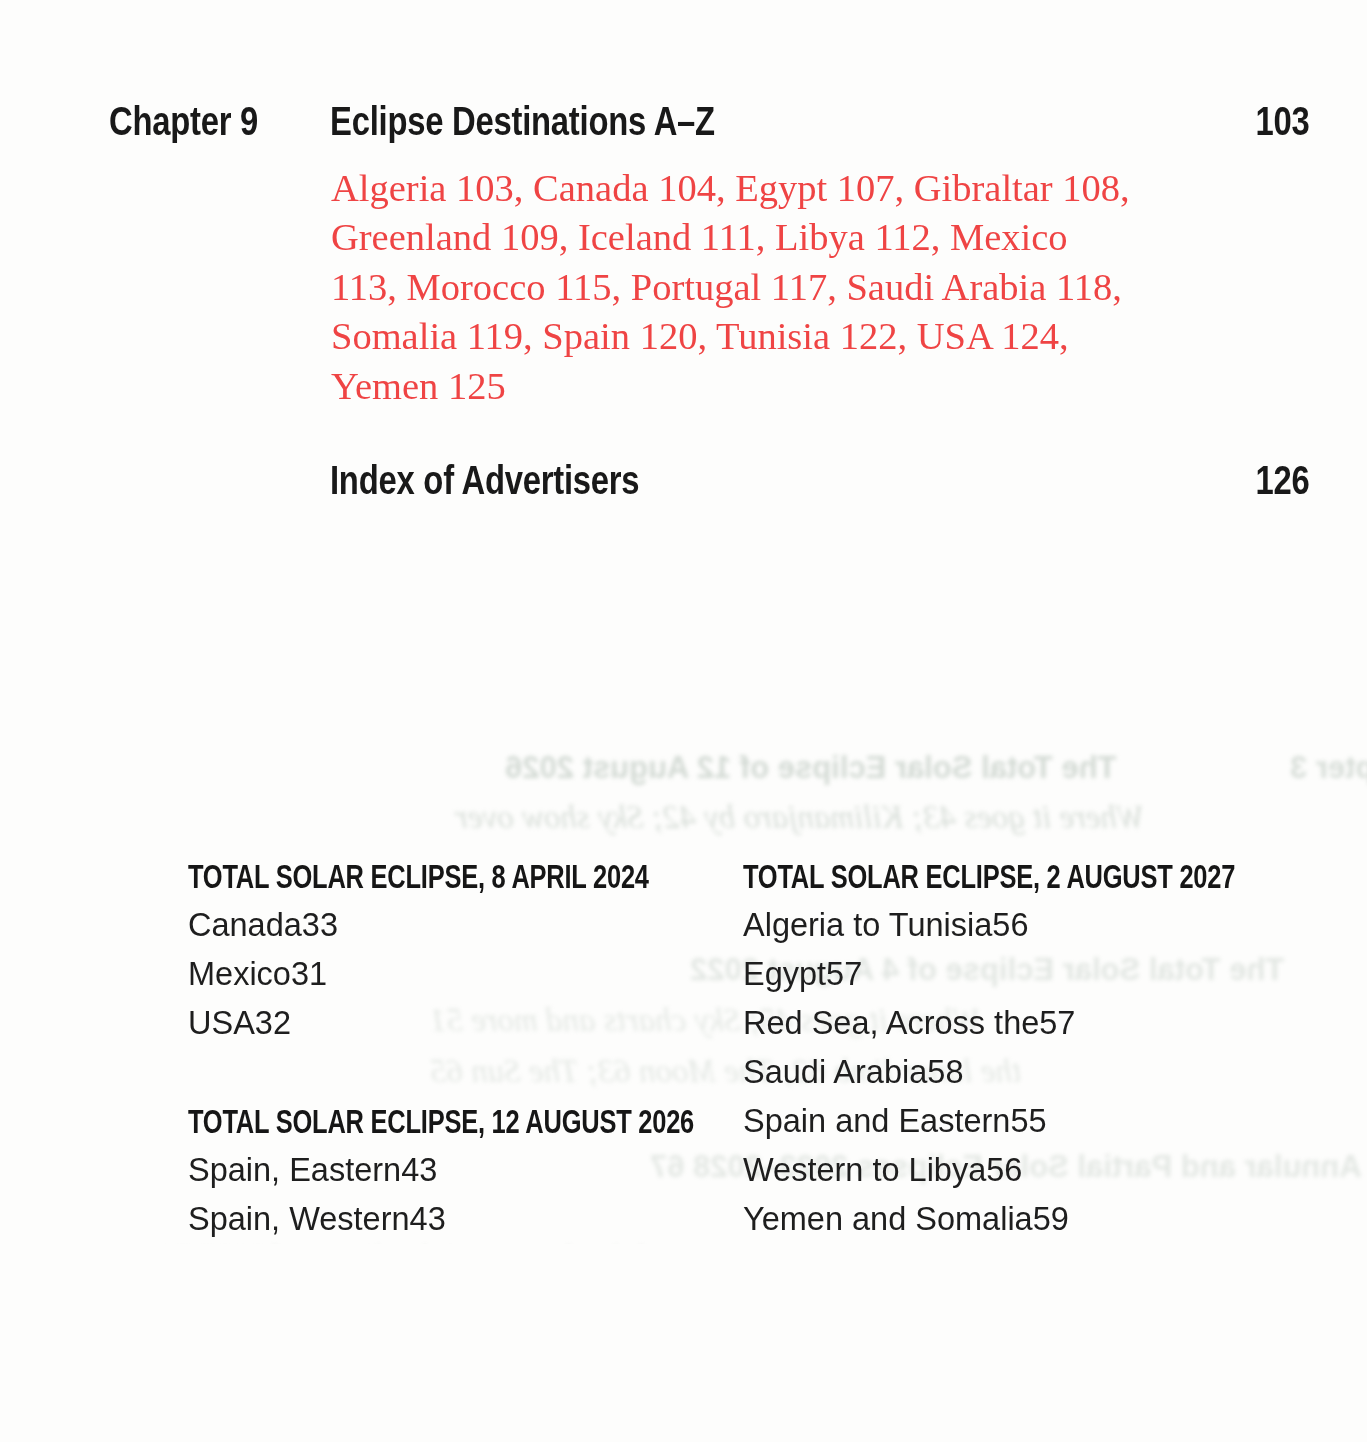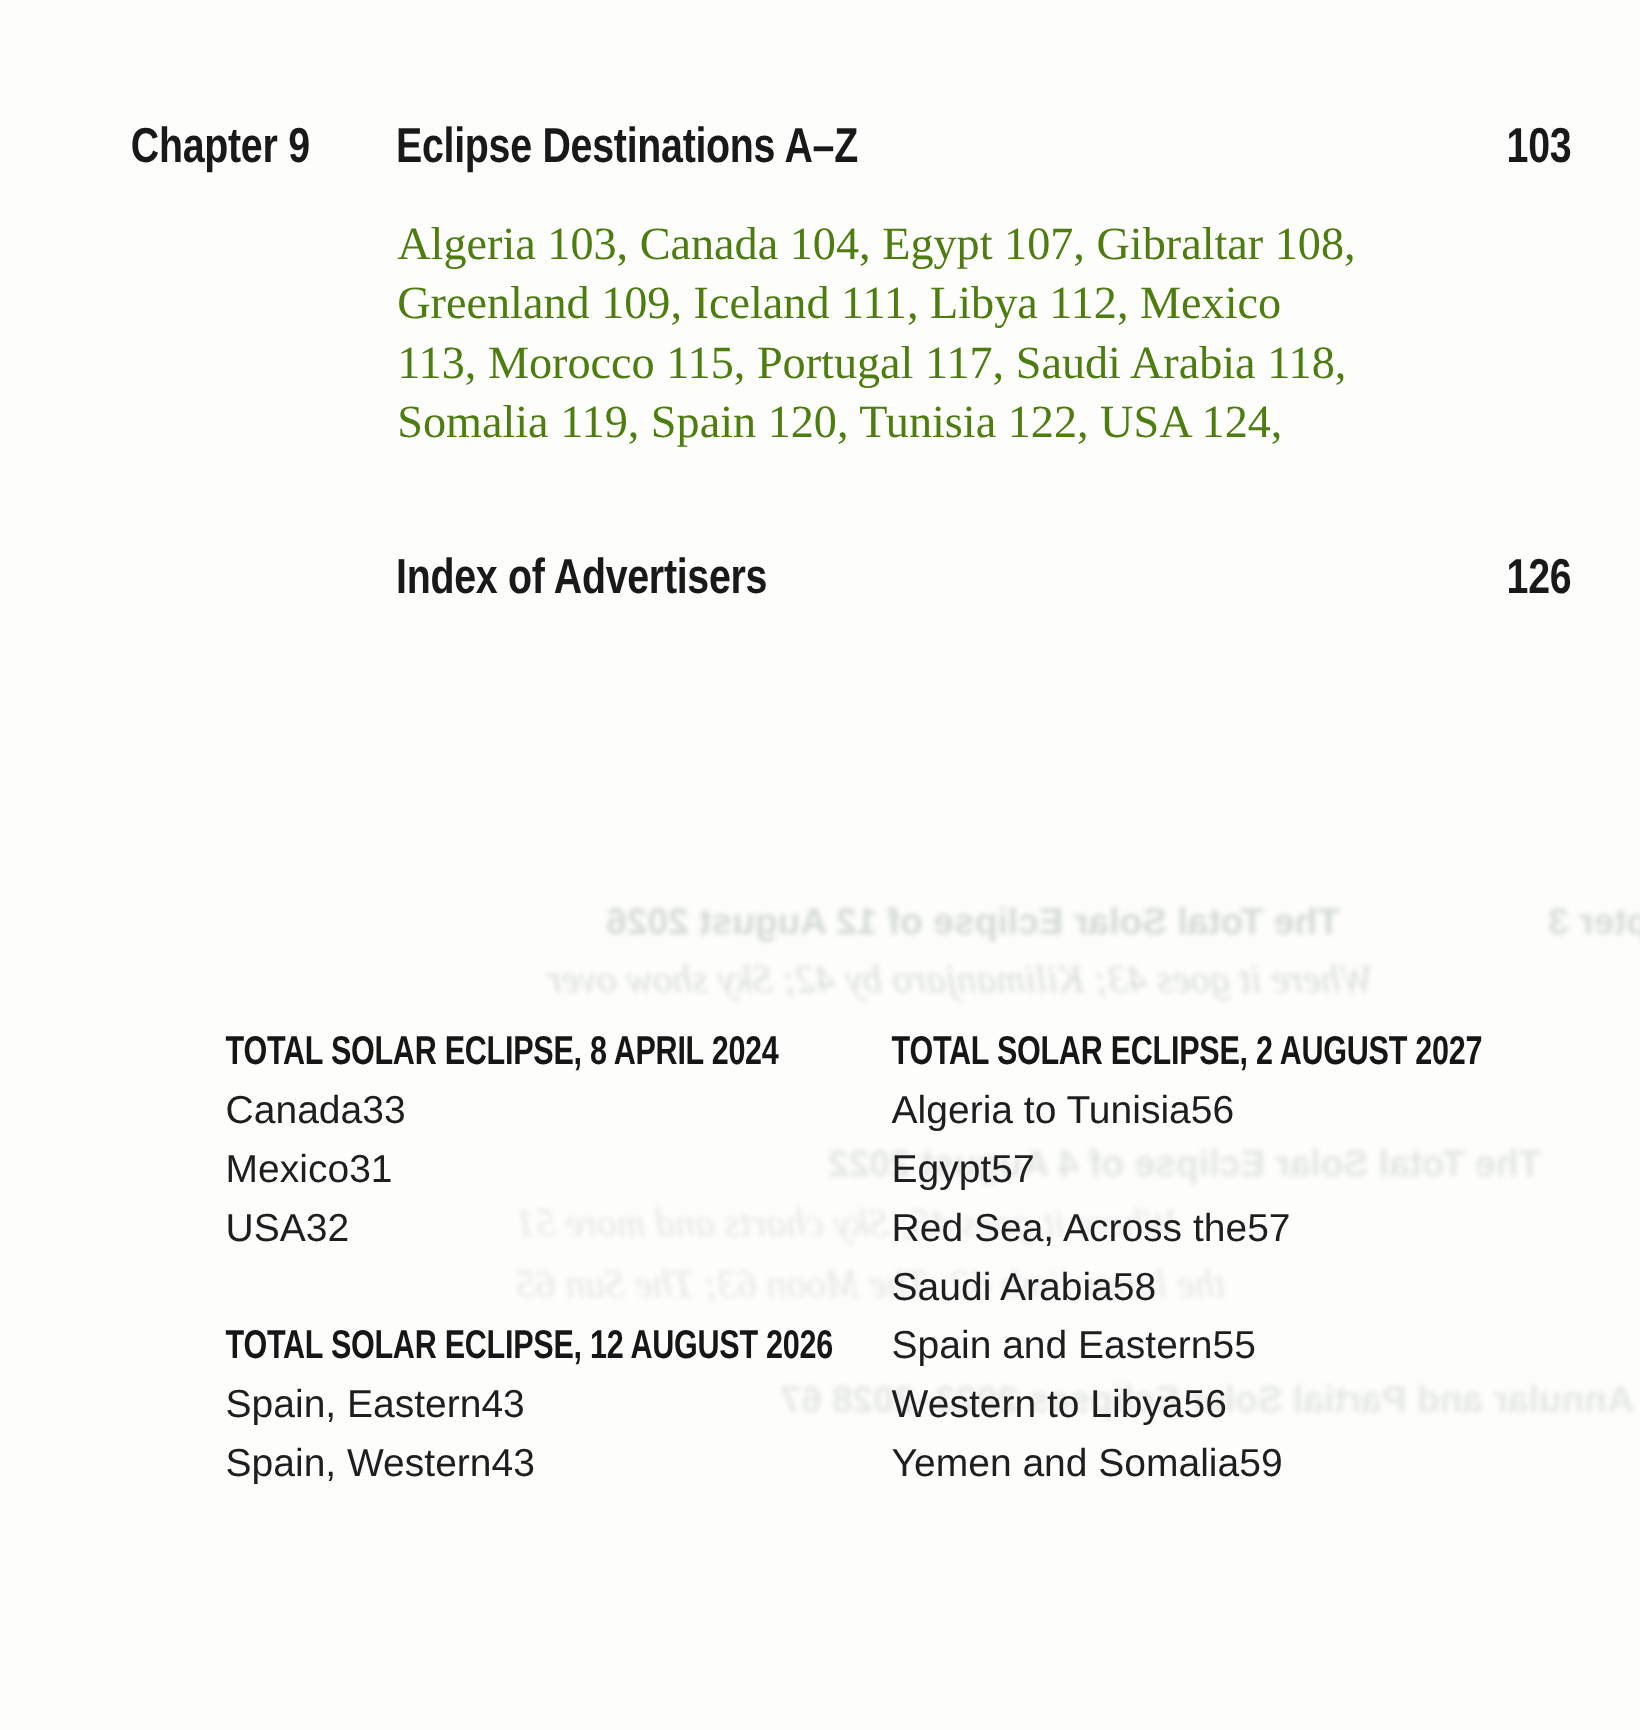--- a/index.html
+++ b/index.html
@@ -11,23 +11,23 @@
   
   .cx{display:inline-block; transform:scaleX(.80); transform-origin:0 50%; white-space:nowrap;}
   .cx-r{display:inline-block; transform:scaleX(.80); transform-origin:100% 50%; white-space:nowrap;}
 
   
   .h-bold{font-weight:700; font-size:41px; line-height:42px; letter-spacing:-.3px;}
   .chapter-label{position:absolute; left:109px; top:100px;}
   .chapter-title{position:absolute; left:330px; top:100px;}
   .chapter-page{position:absolute; right:57px; top:100px; text-align:right;}
   .destinations{
-    position:absolute; left:331px; top:180px; width:845px;
+    position:absolute; left:331px; top:164px; width:845px;
     font-family:"Liberation Serif",serif; font-size:38.5px; line-height:49.4px;
-    color:#4d7c0f;
+    color:#ef4444;
   }
   .advertisers-label{position:absolute; left:330px; top:459px;}
   .advertisers-page{position:absolute; right:57px; top:459px; text-align:right;}
 
   
   .maps-badge{
     position:absolute; left:110px; top:744px; width:378px; height:84px;
     background:#a8c2b3; border-radius:14px 20px 52px 2px;
   }
   .maps-badge .badge-label{
@@ -77,20 +77,21 @@
 
   <div class="h-bold chapter-label"><span class="cx">Chapter 9</span></div>
   <div class="h-bold chapter-title"><span class="cx">Eclipse Destinations A–Z</span></div>
   <div class="h-bold chapter-page"><span class="cx-r">103</span></div>
 
   <div class="destinations">
     <div>Algeria 103, Canada 104, Egypt 107, Gibraltar 108,</div>
     <div>Greenland 109, Iceland 111, Libya 112, Mexico</div>
     <div>113, Morocco 115, Portugal 117, Saudi Arabia 118,</div>
     <div>Somalia 119, Spain 120, Tunisia 122, USA 124,</div>
+    <div>Yemen 125</div>
   </div>
 
   <div class="h-bold advertisers-label"><span class="cx">Index of Advertisers</span></div>
   <div class="h-bold advertisers-page"><span class="cx-r">126</span></div>
 
 
   <div class="map-col left">
     <div class="map-header"><span class="cxh">TOTAL SOLAR ECLIPSE, 8 APRIL 2024</span></div>
     <div class="map-row">
       <span class="lbl">Canada</span>

